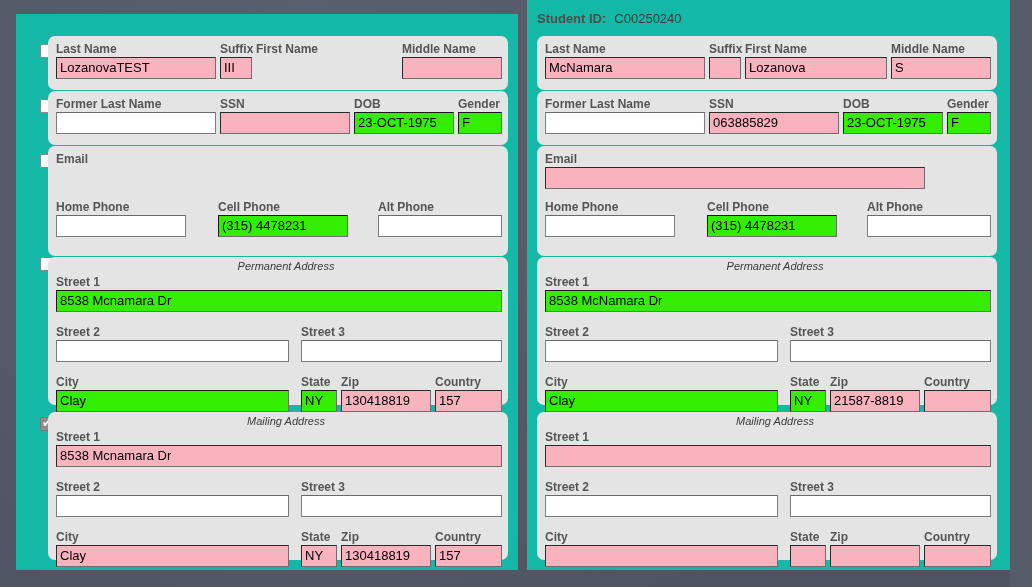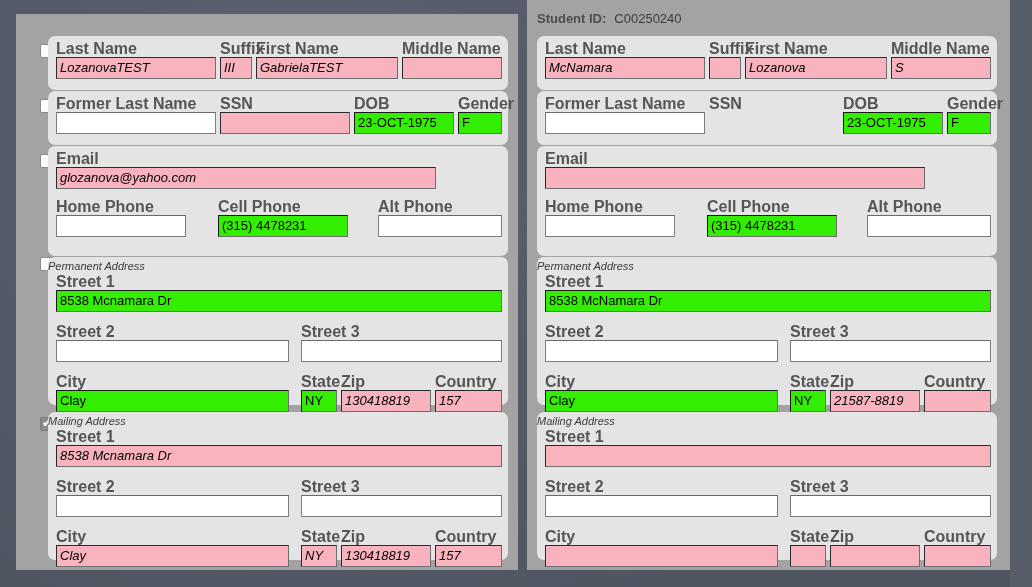--- a/index.html
+++ b/index.html
@@ -12,21 +12,21 @@
   body {
     background: #545a66;
     background-image: radial-gradient(circle at 30% 20%, #5b6170 0%, #4e5460 70%);
   }
 
   .stage { position: relative; width: 1032px; height: 587px; }
 
   
   .panel {
     position: absolute;
-    background: #a3a3a3;
+    background: #14b8a6;
     overflow: hidden;
   }
   .panel-left  { left: 16px;  top: 14px; width: 502px; height: 556px; }
   .panel-right { left: 527px; top: 0px;  width: 483px; height: 570px; }
 
   
   .student-id {
     position: absolute;
     left: 10px; top: 11px;
     font-size: 13px; font-weight: bold; color: #4d4d4d;
@@ -58,28 +58,30 @@
   
   .grp {
     position: absolute;
     background: #e4e4e4;
     border-radius: 7px;
   }
   .grp-title {
     position: absolute;
     top: 3px;
     width: 100%;
+    text-align: center;
     font-size: 11px;
     font-style: italic;
     color: #3a3a3a;
+    margin-left: 8px;
   }
 
   .fld { position: absolute; }
   .lbl {
-    font-size: 16px;
+    font-size: 12px;
     font-weight: bold;
     color: #555555;
     line-height: 14px;
     white-space: nowrap;
     display: block;
     margin-bottom: 1px;
   }
   .inp {
     display: block;
     width: 100%;
@@ -88,21 +90,21 @@
     padding: 0 3px;
     font-size: 13px;
     color: #000;
     border: 1px solid #7c7c7c;
     border-top: 1px solid #6a6a6a;
     background: #ffffff;
     font-family: "Liberation Sans", sans-serif;
     white-space: nowrap;
     overflow: hidden;
   }
-  .inp.pink  { background: #f9b3bf; border-color: #6e6e6e; border-top-color: #2a2a2a; border-left-color:#2a2a2a;font-style:italic;}
+  .inp.pink  { background: #f9b3bf; border-color: #6e6e6e; border-top-color: #2a2a2a; border-left-color:#2a2a2a;}
   .inp.green { background: #33ee00; border-color: #6e6e6e; border-top-color: #1a1a1a; border-left-color:#1a1a1a;}
 
   
   .edge-strip {
     position: absolute;
     right: 0; top: 0; width: 22px; height: 587px;
     background: #565c68;
   }
 </style>
 </head>
@@ -122,21 +124,20 @@
       <div class="fld" style="left:8px; top:6px; width:160px;">
         <span class="lbl">Last Name</span>
         <span class="inp pink">LozanovaTEST</span>
       </div>
       <div class="fld" style="left:172px; top:6px; width:32px;">
         <span class="lbl">Suffix</span>
         <span class="inp pink">III</span>
       </div>
       <div class="fld" style="left:208px; top:6px; width:142px;">
         <span class="lbl">First Name</span>
-        <span class="inp pink">GabrielaTEST</span>
       </div>
       <div class="fld" style="left:354px; top:6px; width:100px;">
         <span class="lbl">Middle Name</span>
         <span class="inp pink"></span>
       </div>
     </div>
 
     <div class="grp" style="left:32px; top:77px; width:460px; height:54px;">
       <div class="fld" style="left:8px; top:6px; width:160px;">
         <span class="lbl">Former Last Name</span>
@@ -152,21 +153,20 @@
       </div>
       <div class="fld" style="left:410px; top:6px; width:44px;">
         <span class="lbl">Gender</span>
         <span class="inp green">F</span>
       </div>
     </div>
 
     <div class="grp" style="left:32px; top:132px; width:460px; height:110px;">
       <div class="fld" style="left:8px; top:6px; width:380px;">
         <span class="lbl">Email</span>
-        <span class="inp pink">glozanova@yahoo.com</span>
       </div>
       <div class="fld" style="left:8px; top:54px; width:130px;">
         <span class="lbl">Home Phone</span>
         <span class="inp"></span>
       </div>
       <div class="fld" style="left:170px; top:54px; width:130px;">
         <span class="lbl">Cell Phone</span>
         <span class="inp green">(315) 4478231</span>
       </div>
       <div class="fld" style="left:330px; top:54px; width:124px;">
@@ -265,20 +265,21 @@
       </div>
     </div>
 
     <div class="grp" style="left:10px; top:91px; width:460px; height:54px;">
       <div class="fld" style="left:8px; top:6px; width:160px;">
         <span class="lbl">Former Last Name</span>
         <span class="inp"></span>
       </div>
       <div class="fld" style="left:172px; top:6px; width:130px;">
         <span class="lbl">SSN</span>
+        <span class="inp pink">063885829</span>
       </div>
       <div class="fld" style="left:306px; top:6px; width:100px;">
         <span class="lbl">DOB</span>
         <span class="inp green">23-OCT-1975</span>
       </div>
       <div class="fld" style="left:410px; top:6px; width:44px;">
         <span class="lbl">Gender</span>
         <span class="inp green">F</span>
       </div>
     </div>

